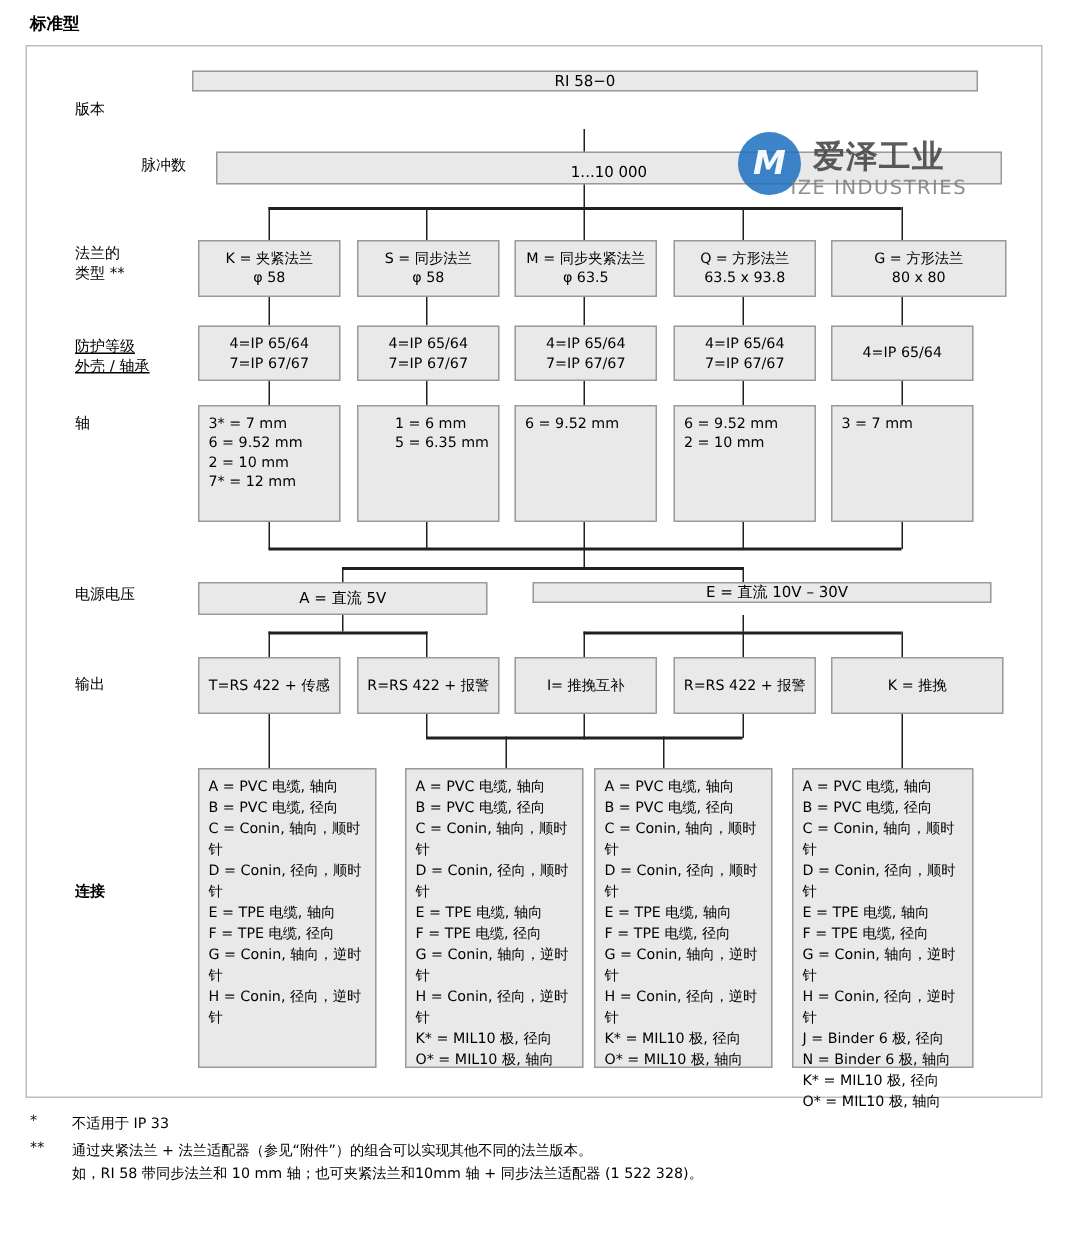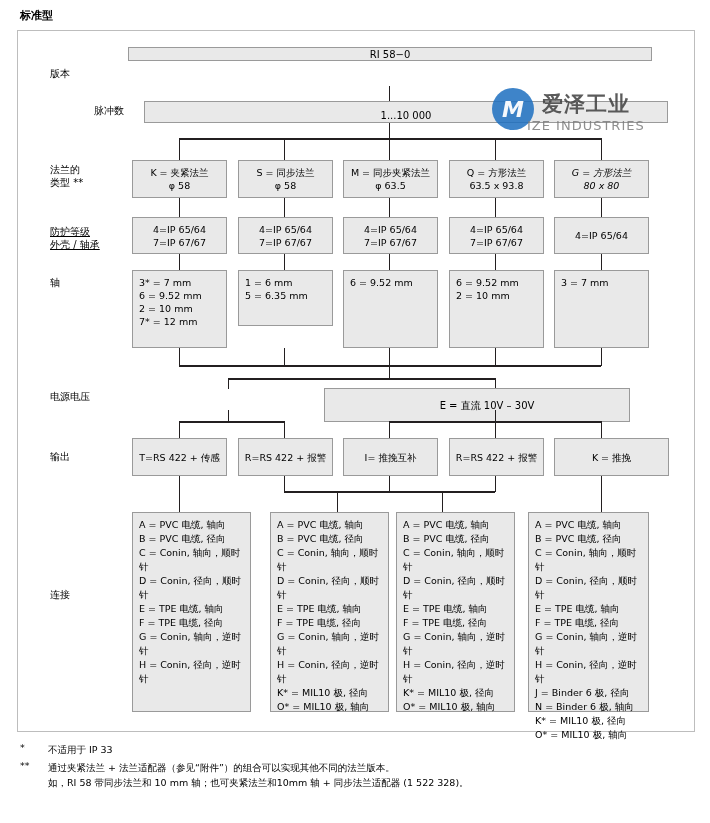--- a/index.html
+++ b/index.html
@@ -80,21 +80,21 @@
 
   <div class="rowlabel" style="left:50px;top:67px;">版本</div>
   <div class="rowlabel" style="left:50px;top:104px;margin-left:44px;">脉冲数</div>
   <div class="rowlabel lines" style="left:50px;top:163px;white-space:pre-line;">法兰的
 类型 **</div>
   <div class="rowlabel lines" style="left:50px;top:225px;white-space:pre-line;text-decoration:underline;">防护等级
 外壳 / 轴承</div>
   <div class="rowlabel" style="left:50px;top:276px;">轴</div>
   <div class="rowlabel" style="left:50px;top:390px;">电源电压</div>
   <div class="rowlabel" style="left:50px;top:450px;">输出</div>
-  <div class="rowlabel" style="left:50px;top:588px;">连接</div>
+  <div class="rowlabel" style="left:50px;top:588px;font-weight:bold;">连接</div>
 
   <div class="box wide" style="left:128px;top:47px;width:524px;height:14px;">
     <span class="lines">RI 58−0</span>
   </div>
 
   <div class="box wide" style="left:144px;top:101px;width:524px;height:22px;align-items:flex-end;">
     <span class="lines">1...10 000</span>
   </div>
 
   <div class="vl" style="left:389px;top:86px;height:15px;"></div>
@@ -116,21 +116,21 @@
 φ 58</span>
   </div>
   <div class="box" style="left:343px;top:160px;width:95px;height:38px;">
     <span class="lines">M = 同步夹紧法兰
 φ 63.5</span>
   </div>
   <div class="box" style="left:449px;top:160px;width:95px;height:38px;">
     <span class="lines">Q = 方形法兰
 63.5 x 93.8</span>
   </div>
-  <div class="box" style="left:554px;top:160px;width:95px;height:38px;font-style:italic;">
+  <div class="box" style="left:554px;top:160px;width:117px;height:38px;">
     <span class="lines">G = 方形法兰
 80 x 80</span>
   </div>
 
   <div class="vl" style="left:179px;top:198px;height:19px;"></div>
   <div class="vl" style="left:284px;top:198px;height:19px;"></div>
   <div class="vl" style="left:389px;top:198px;height:19px;"></div>
   <div class="vl" style="left:495px;top:198px;height:19px;"></div>
   <div class="vl" style="left:601px;top:198px;height:19px;"></div>
 
@@ -159,21 +159,21 @@
   <div class="vl" style="left:389px;top:254px;height:16px;"></div>
   <div class="vl" style="left:495px;top:254px;height:16px;"></div>
   <div class="vl" style="left:601px;top:254px;height:16px;"></div>
 
   <div class="box tl" style="left:132px;top:270px;width:95px;height:78px;">
     <span class="lines">3* = 7 mm
 6 = 9.52 mm
 2 = 10 mm
 7* = 12 mm</span>
   </div>
-  <div class="box tl" style="left:238px;top:270px;width:95px;height:56px;">
+  <div class="box tl" style="left:238px;top:270px;width:95px;height:78px;justify-content:flex-end;">
     <span class="lines">1 = 6 mm
 5 = 6.35 mm</span>
   </div>
   <div class="box tl" style="left:343px;top:270px;width:95px;height:78px;">
     <span class="lines">6 = 9.52 mm</span>
   </div>
   <div class="box tl" style="left:449px;top:270px;width:95px;height:78px;">
     <span class="lines">6 = 9.52 mm
 2 = 10 mm</span>
   </div>
@@ -186,21 +186,24 @@
   <div class="vl" style="left:389px;top:348px;height:18px;"></div>
   <div class="vl" style="left:495px;top:348px;height:18px;"></div>
   <div class="vl" style="left:601px;top:348px;height:18px;"></div>
   <div class="hl2" style="left:179px;top:365px;width:422px;"></div>
 
   <div class="vl" style="left:389px;top:366px;height:12px;"></div>
   <div class="hl2" style="left:228px;top:378px;width:268px;"></div>
   <div class="vl" style="left:228px;top:378px;height:11px;"></div>
   <div class="vl" style="left:495px;top:378px;height:11px;"></div>
 
-  <div class="box wide" style="left:324px;top:388px;width:306px;height:34px;padding-left:20px;">
+  <div class="box wide" style="left:132px;top:388px;width:193px;height:22px;">
+    <span class="lines">A = 直流 5V</span>
+  </div>
+  <div class="box wide" style="left:355px;top:388px;width:306px;height:14px;padding-left:20px;">
     <span class="lines">E = 直流 10V – 30V</span>
   </div>
 
   <div class="vl" style="left:228px;top:410px;height:11px;"></div>
   <div class="hl2" style="left:179px;top:421px;width:106px;"></div>
   <div class="vl" style="left:179px;top:421px;height:17px;"></div>
   <div class="vl" style="left:284px;top:421px;height:17px;"></div>
 
   <div class="vl" style="left:495px;top:410px;height:11px;"></div>
   <div class="hl2" style="left:389px;top:421px;width:212px;"></div>

